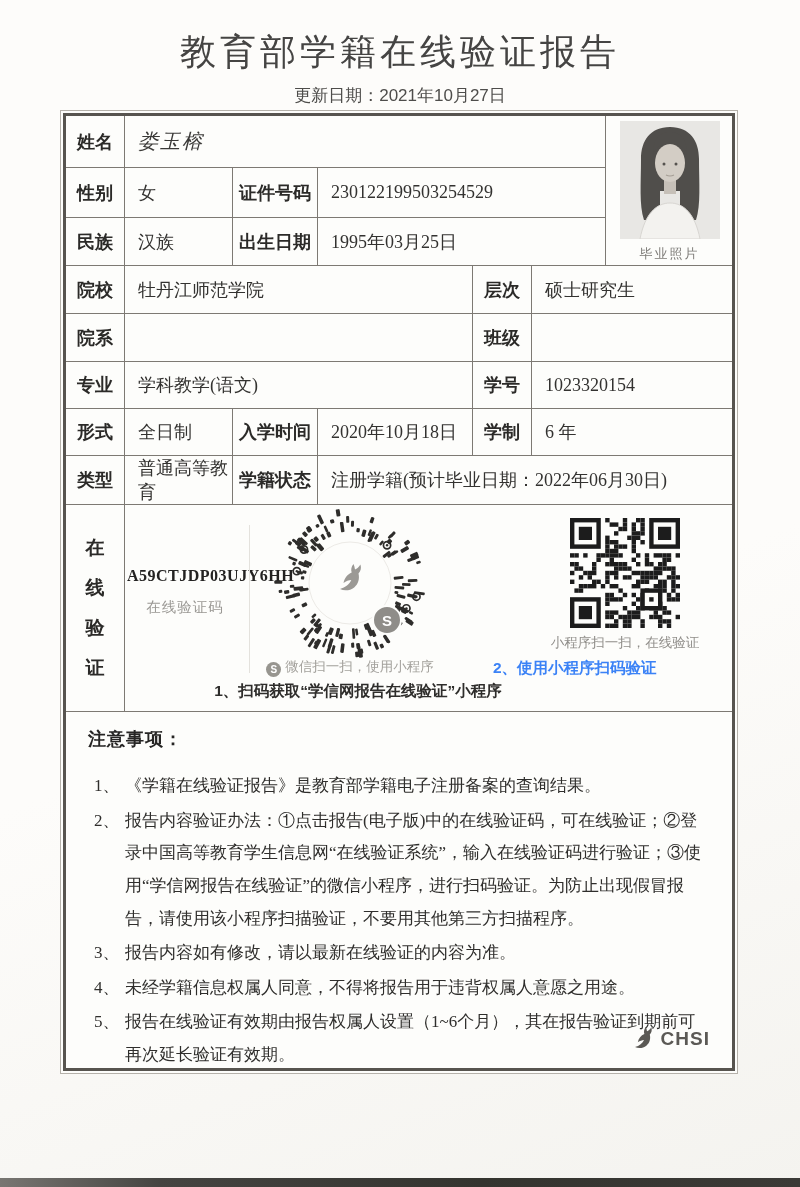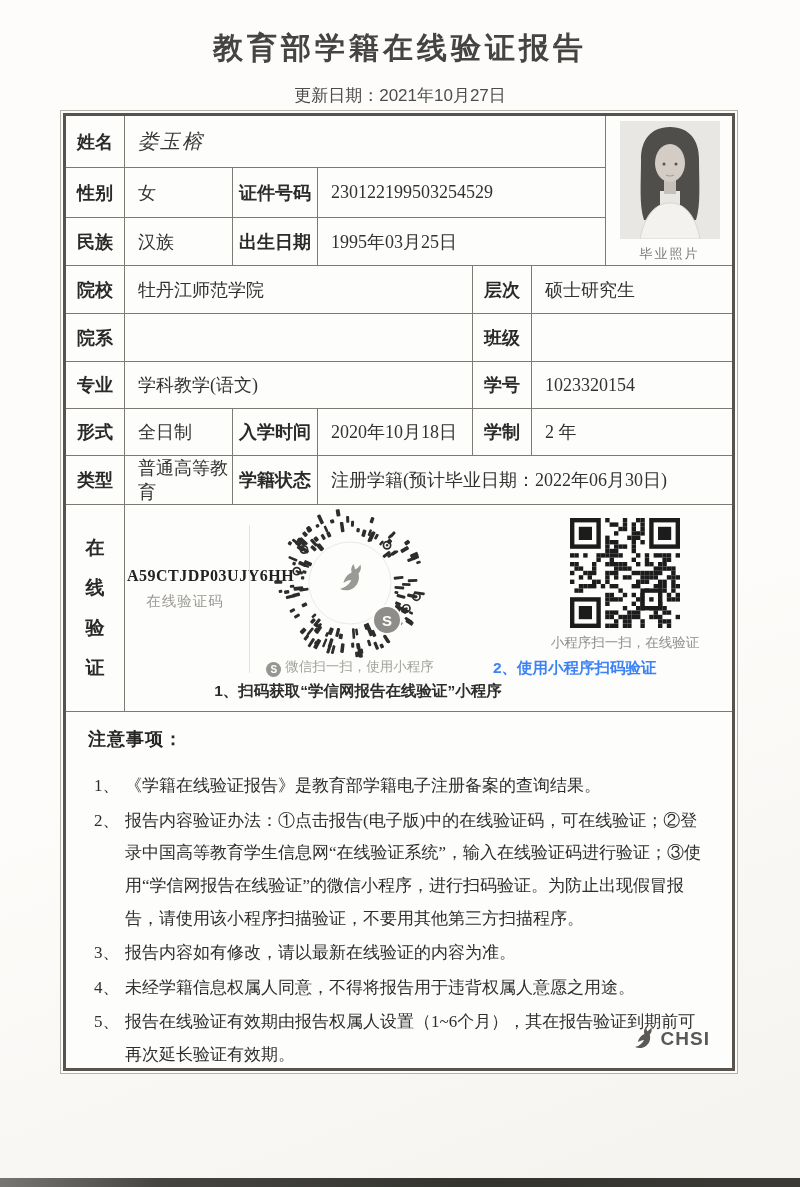--- a/index.html
+++ b/index.html
@@ -1,21 +1,21 @@
 <!DOCTYPE html>
 <html><head>
 <meta charset="utf-8">
 <style>
   * { margin:0; padding:0; box-sizing:border-box; }
   body { background:#eceae6; font-family:"Liberation Serif", serif; }
   .page { position:relative; width:800px; height:1187px; margin:0 auto; overflow:hidden;
           background:linear-gradient(160deg,#fdfcfa 55%,#f4f3ef 100%); color:#2f2e2c; }
 
   .doc-title { position:absolute; top:28px; left:0; width:100%; text-align:center;
-               font-family:"Liberation Sans", sans-serif; font-weight:bold; font-size:30px;
+               font-family:"Liberation Sans", sans-serif; font-weight:normal; font-size:36px;
                letter-spacing:4px; color:#454443; }
   .doc-update { position:absolute; top:84px; left:0; width:100%; text-align:center;
                 font-family:"Liberation Sans", sans-serif; font-size:17px; color:#4e4d4b; }
 
   .doc-frame { position:absolute; left:60px; top:110px; width:678px; height:964px;
                border:1px solid #b5b1aa; padding:2px; background:#fdfdfb; }
   .frame-inner { position:relative; width:100%; height:100%; border:3px solid #57544f; overflow:hidden; }
 
   table.info { border-collapse:collapse; table-layout:fixed; width:668px; margin:-1px 0 0 -1px; }
   table.info td { border:1px solid #7d7973; overflow:hidden; }
@@ -32,21 +32,21 @@
   .photo-caption { font-size:13px; color:#7d7b77; letter-spacing:2px; margin-top:2px;
                    font-family:"Liberation Sans", sans-serif; }
 
   td.vlabel { text-align:center;margin-top:36px; }
   .vstack { width:24px; margin:0 auto; font-family:"Liberation Sans", sans-serif; font-weight:bold;
             font-size:19px; color:#2b2a28; word-break:break-all; line-height:2.1; text-align:center; }
 
   td.vcell { position:relative; padding:0; }
   .vcode { position:absolute; left:2px; top:62px; width:116px; text-align:center;
            font-weight:bold; font-size:16px; letter-spacing:.5px; color:#232221; }
-  .vcode-caption { margin-top:7px; font-weight:normal; font-size:14.5px; color:#9a9894; letter-spacing:1px; }
+  .vcode-caption { margin-top:13px; font-weight:normal; font-size:14.5px; color:#9a9894; letter-spacing:1px; }
   .vdivider { position:absolute; left:124px; top:20px; height:148px; width:1px; background:#e4e2dd; }
   .circ-qr { position:absolute; left:149px; top:2px; }
   .wechat-caption { position:absolute; left:125px; top:153px; width:200px; text-align:center;
                     font-family:"Liberation Sans", sans-serif; font-size:13.5px; color:#a3a19c; }
   .badge { display:inline-block; width:15px; height:15px; border-radius:50%; background:#97958f;
            color:#fff; font-size:10px; font-weight:bold; line-height:15px; text-align:center;
            vertical-align:-2px; margin-right:4px; }
   .step1 { position:absolute; left:88px; top:176px; width:290px; text-align:center;
            font-family:"Liberation Sans", sans-serif; font-weight:bold; font-size:15.5px; color:#2e2d2b; }
   .sq-qr { position:absolute; left:445px; top:13px; }
@@ -140,21 +140,21 @@
           <td class="val" colspan="3">学科教学(语文)</td>
           <td class="lbl">学号</td>
           <td class="val" colspan="2">1023320154</td>
         </tr>
         <tr class="r7">
           <td class="lbl">形式</td>
           <td class="val">全日制</td>
           <td class="lbl">入学时间</td>
           <td class="val">2020年10月18日</td>
           <td class="lbl">学制</td>
-          <td class="val" colspan="2">2 年</td>
+          <td class="val" colspan="2">6 年</td>
         </tr>
         <tr class="r8">
           <td class="lbl">类型</td>
           <td class="val">普通高等教育</td>
           <td class="lbl">学籍状态</td>
           <td class="val" colspan="4">注册学籍(预计毕业日期：2022年06月30日)</td>
         </tr>
         <tr class="r9">
           <td class="vlabel">
             <div class="vstack">在线验证</div>

